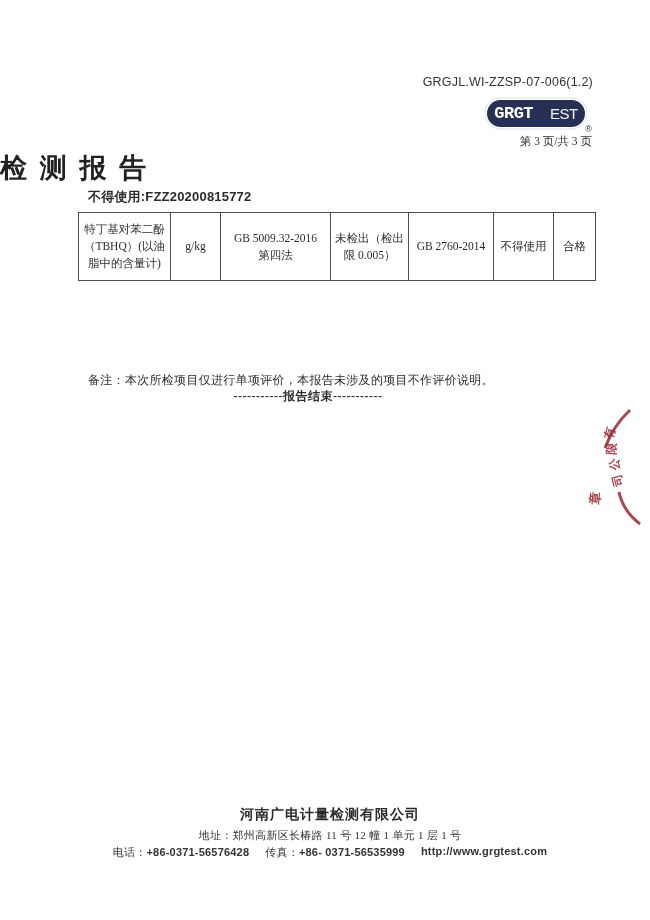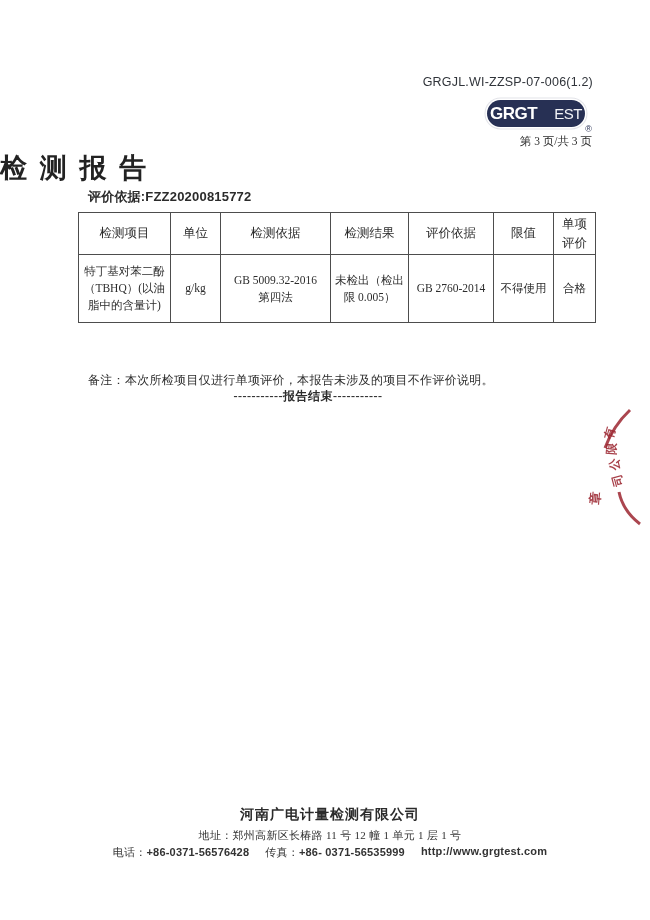--- a/index.html
+++ b/index.html
@@ -19,21 +19,21 @@
     font-family:"Liberation Sans","DejaVu Sans",sans-serif;
     font-size:12.5px;font-weight:500;color:#30343a;letter-spacing:.2px;
   }
   .logo-pill{
     top:100px;left:487px;width:98px;height:27px;
     background:#273054;border-radius:14px;
     display:flex;align-items:center;justify-content:center;
     box-shadow:0 0 0 1.5px #fff, 0 0 0 2.5px #27305422;
   }
   .logo-bold{
-    color:#fff;font-family:Liberation Sans, sans-serif;
+    color:#fff;font-family:Liberation Mono, monospace;
     font-weight:bold;font-size:17px;letter-spacing:-.5px;
   }
   .logo-light{
     color:#f2f3f7;font-family:"Liberation Sans","DejaVu Sans",sans-serif;
     font-weight:400;font-size:15px;letter-spacing:-.5px;margin-left:17px;
   }
   .logo-reg{
     position:absolute;right:-7px;bottom:-7px;
     font-size:9px;color:#273054;font-family:"Liberation Sans",sans-serif;
   }
@@ -111,43 +111,33 @@
 <div class="abs logo-pill">
   <span class="logo-bold">GRGT</span>
   <span class="logo-light">EST</span>
   <span class="logo-reg">®</span>
 </div>
 
 <div class="abs page-info">第 3 页/共 3 页</div>
 
 <div class="abs title">检 测 报 告</div>
 
-<div class="abs report-no">评价依据:FZZ20200815772</div>
+<div class="abs report-no">不得使用:FZZ20200815772</div>
 
 <table class="report">
   <colgroup>
     <col style="width:92px">
       <col style="width:50px">
       <col style="width:110px">
     <col style="width:78px">
       <col style="width:85px">
       <col style="width:60px">
       <col style="width:42px">
   </colgroup>
   <tbody>
-      <tr class="hdr">
-    <th>检测项目</th>
-    <th>单位</th>
-    <th>检测依据</th>
-    <th>检测结果</th>
-    <th>评价依据</th>
-    <th>限值</th>
-    <th>单项
-评价</th>
-  </tr>
   <tr class="r2">
     <td>特丁基对苯二酚
 （TBHQ）(以油
 脂中的含量计)</td>
     <td>g/kg</td>
     <td>GB 5009.32-2016
 第四法</td>
     <td>未检出（检出
 限 0.005）</td>
     <td>GB 2760-2014</td>

